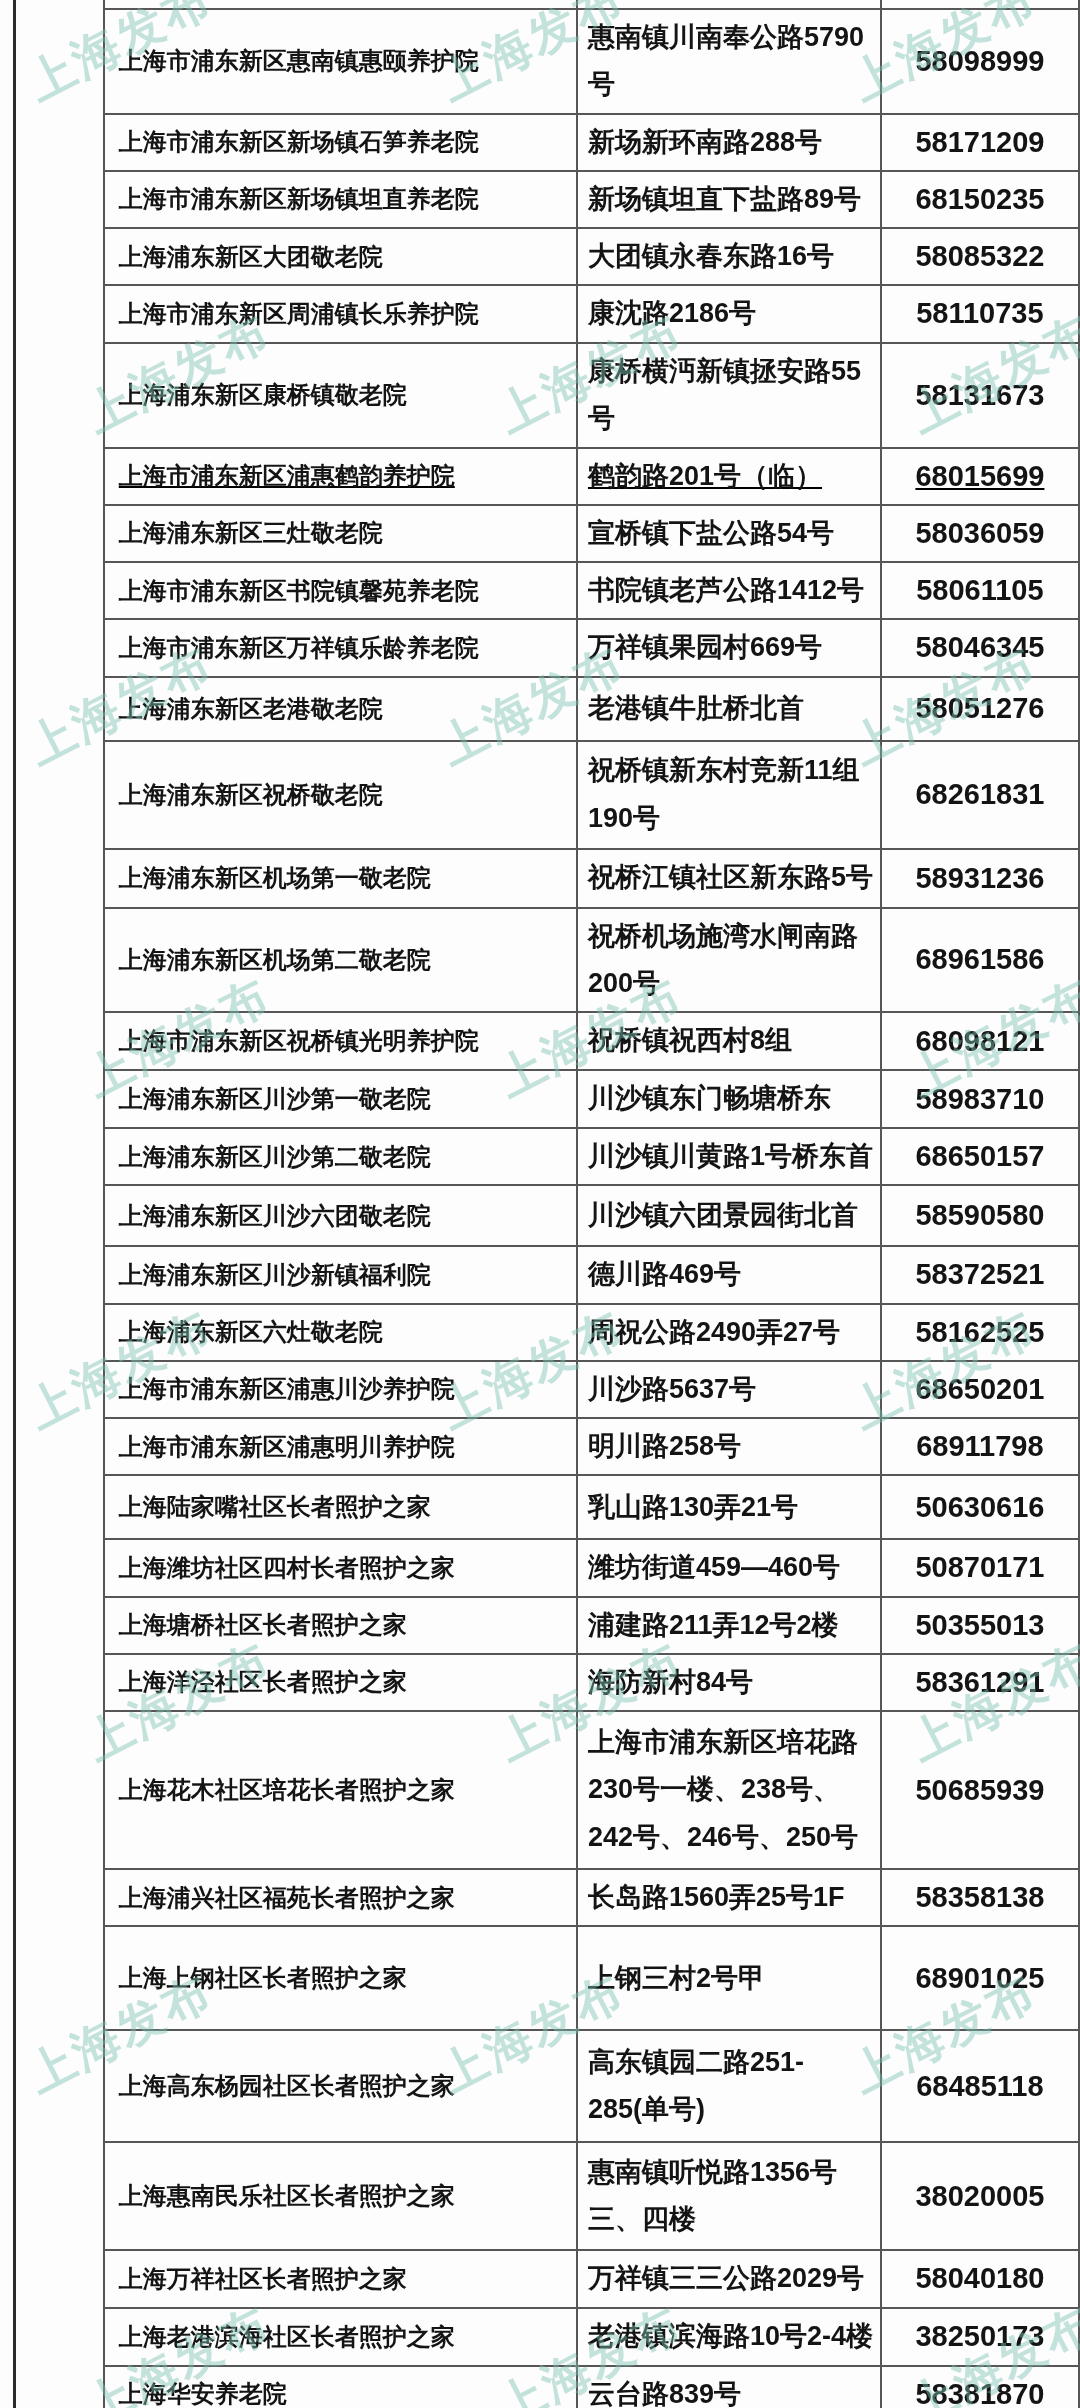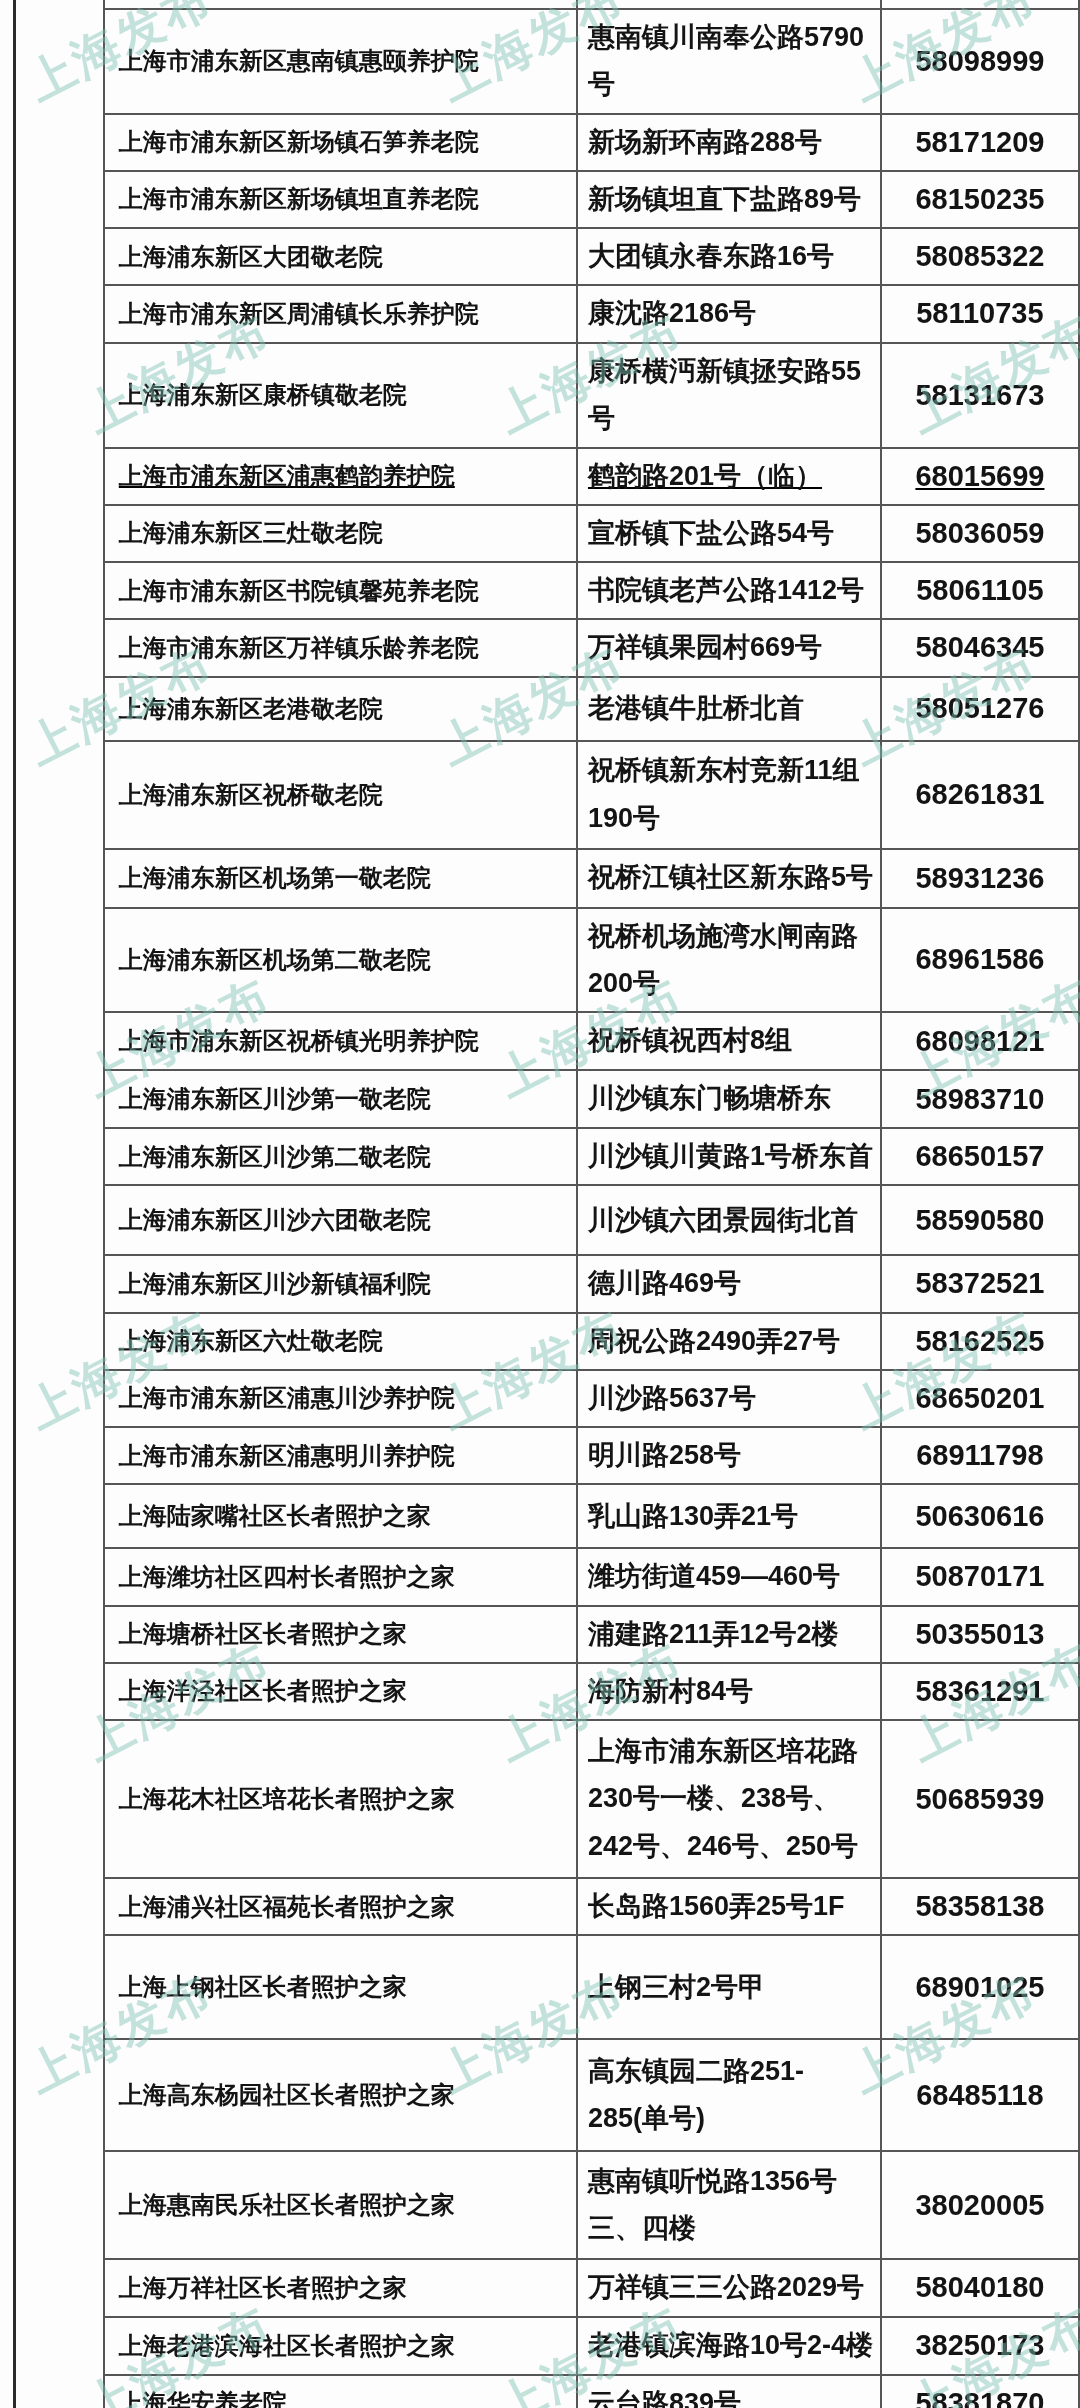--- a/index.html
+++ b/index.html
@@ -203,21 +203,21 @@
         <tr style="height: 58px;">
           <td class="name-cell">上海浦东新区川沙第一敬老院</td>
           <td class="addr-cell">川沙镇东门畅塘桥东</td>
           <td class="phone-cell">58983710</td>
         </tr>
         <tr style="height: 55px;">
           <td class="name-cell">上海浦东新区川沙第二敬老院</td>
           <td class="addr-cell">川沙镇川黄路1号桥东首</td>
           <td class="phone-cell">68650157</td>
         </tr>
-        <tr style="height: 70px;">
+        <tr style="height: 61px;">
           <td class="name-cell">上海浦东新区川沙六团敬老院</td>
           <td class="addr-cell">川沙镇六团景园街北首</td>
           <td class="phone-cell">58590580</td>
         </tr>
         <tr style="height: 55px;">
           <td class="name-cell">上海浦东新区川沙新镇福利院</td>
           <td class="addr-cell">德川路469号</td>
           <td class="phone-cell">58372521</td>
         </tr>
         <tr style="height: 57px; padding-left: 36px;">

